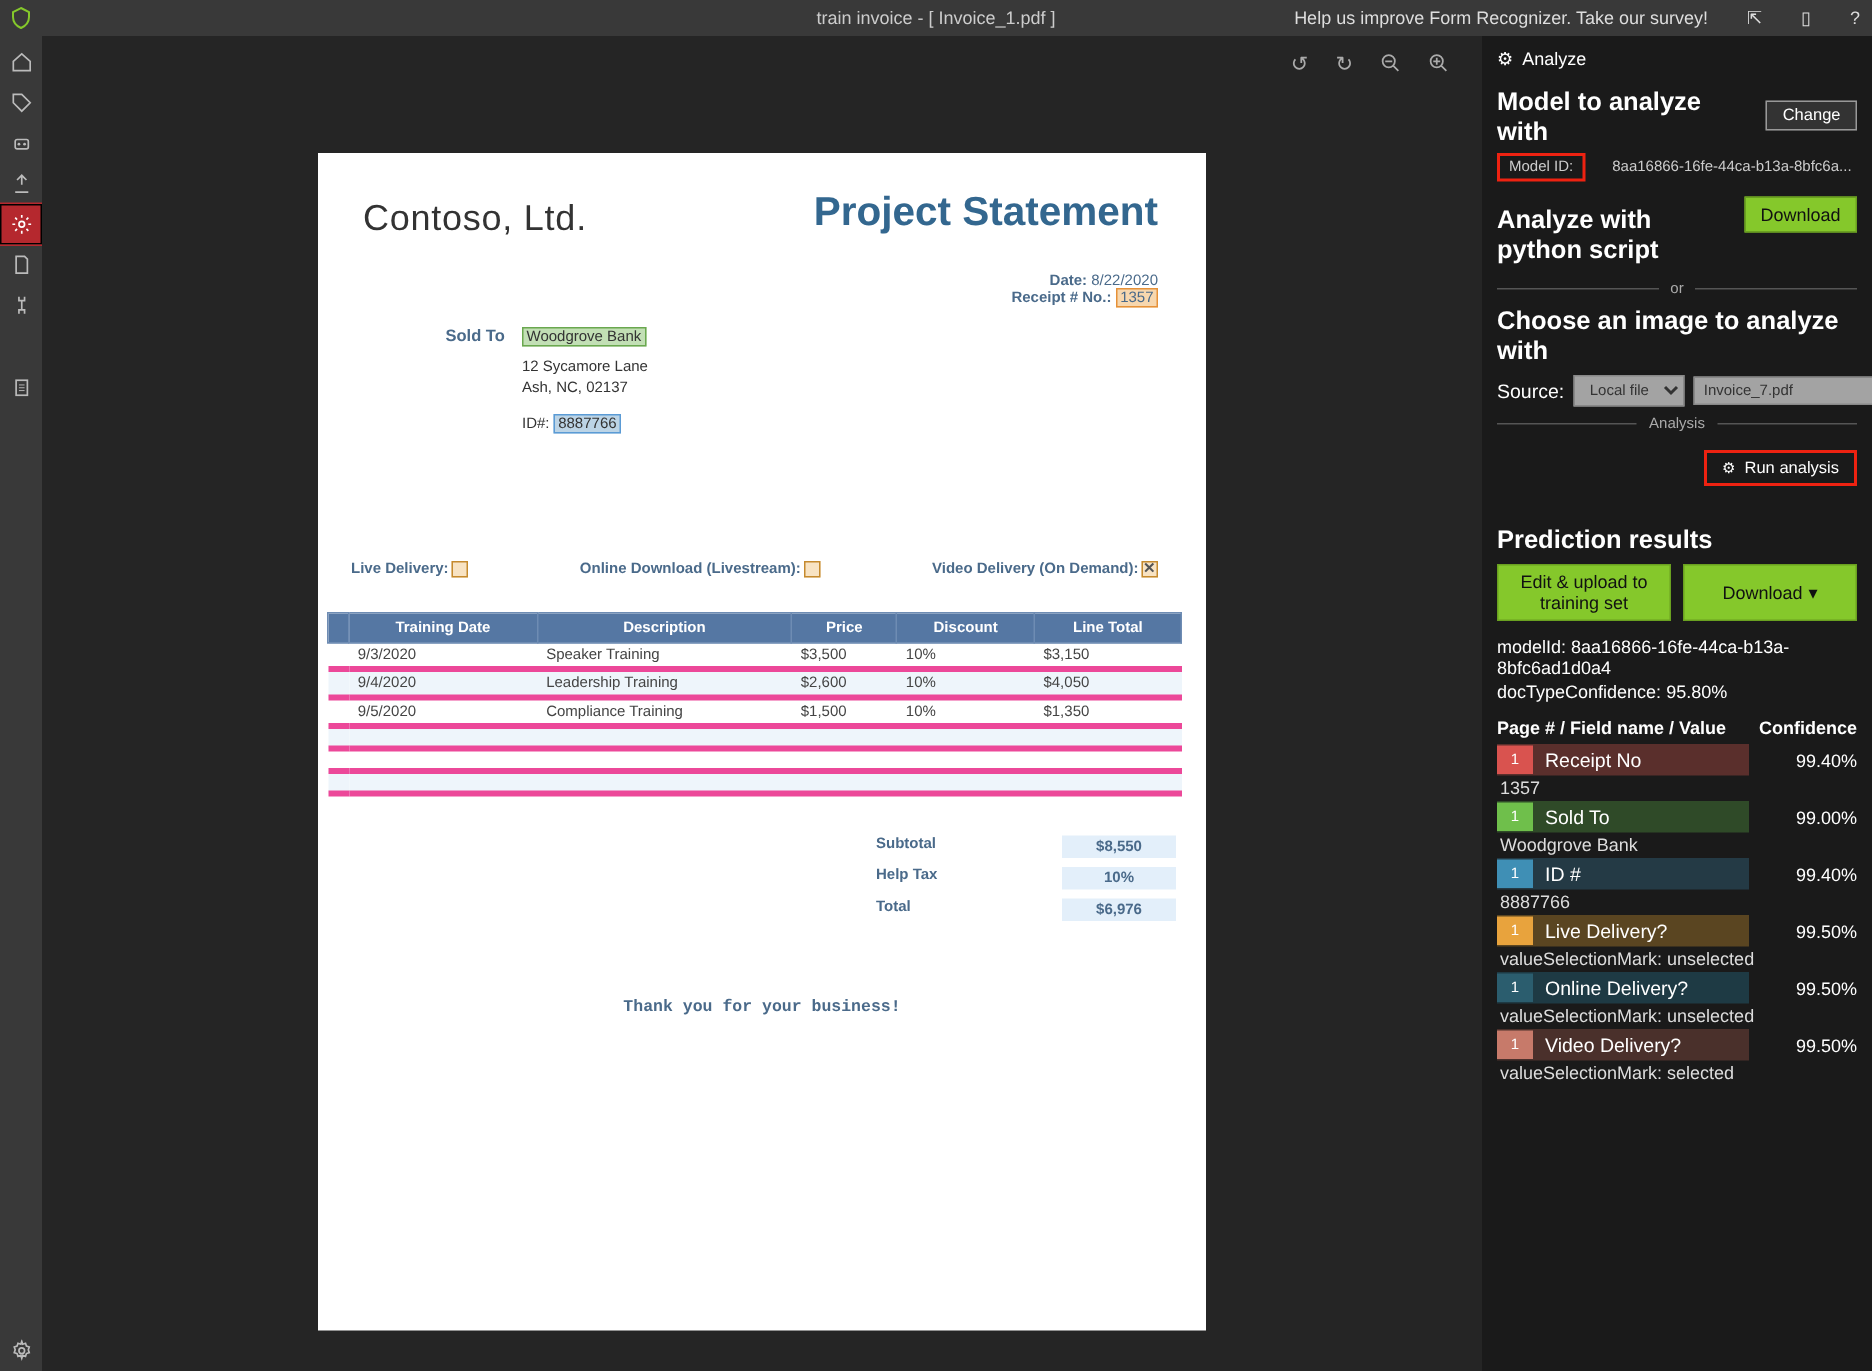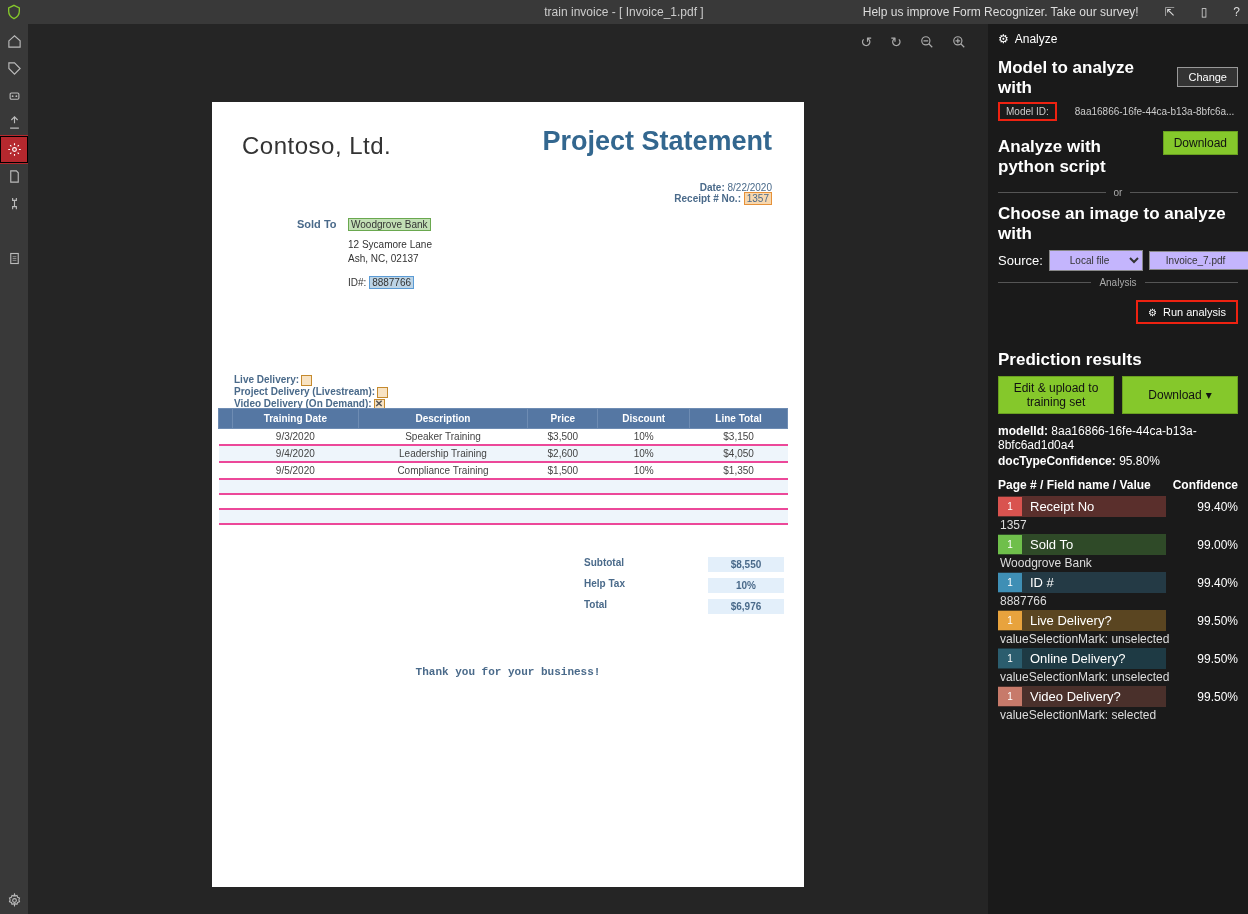--- a/index.html
+++ b/index.html
@@ -24,56 +24,56 @@
 .doc { width: 592px; height: 785px; background:#fff; color:#333; padding: 36px 32px 20px 20px; font-size:11px; position:relative; }
 .doc .company { font-family: Impact, 'Arial Black', sans-serif; font-size: 24px; color:#333; position:absolute; left:30px; top:30px; letter-spacing:0.5px;}
 .doc .stmt { position:absolute; right:32px; top:24px; color:#33678f; font-size:27px; font-weight:600; }
 .doc .meta { position:absolute; right:32px; top:80px; text-align:right; color:#4a6a8a; font-size:10px; }
 .doc .meta b{font-weight:700;}
 .doc .hl-green { background:#c2dfb5; border:1px solid #6aa84f; padding:0 2px; }
 .doc .hl-orange { background:#f7d7ae; border:1px solid #e69138; padding:0 2px; }
 .doc .hl-blue { background:#bcd4e6; border:1px solid #5b9bd5; padding:0 2px; }
 .doc .soldto { position:absolute; left:85px; top:116px; color:#4a6a8a; font-weight:700; font-size:11px;}
 .doc .soldto-body{ position:absolute; left:136px; top:116px; color:#333; font-size:10px; line-height:1.4;}
-.doc .checks{ position:absolute; left:22px; top:272px; right:32px; display:flex; justify-content:space-between; color:#4a6a8a; font-weight:600; font-size:10px;flex-direction:column;}
+.doc .checks{ position:absolute; left:22px; top:272px; right:32px; display:flex; justify-content:space-between; color:#4a6a8a; font-weight:600; font-size:10px;}
 .doc .checks .box{ display:inline-block; width:11px; height:11px; border:1.5px solid #c58a2e; background:#f8e3c3; vertical-align:middle; margin-left:2px; position:relative;}
 .doc .checks .box.x::before{content:'✕'; position:absolute; left:0; top:-2px; color:#555; font-size:10px;}
 .doc table.items { position:absolute; left:6px; top:306px; right:16px; width:570px; border-collapse:collapse; font-size:10px;}
 .doc table.items th{ background:#5577a3; color:#fff; font-weight:700; padding:4px 6px; border:1px solid #6e8cb3;}
 .doc table.items th:first-child{width:14px; background:#5577a3;}
-.doc table.items td{ padding:2px 6px; text-align:center; border-bottom:2px solid #ec4899; color:#444;}
+.doc table.items td{ padding:2px 6px; border-bottom:4px solid #ec4899; color:#444;}
 .doc table.items tr:nth-child(even) td{background:#eef5fb;}
 .doc table.items tr.blank td{height:15px;}
 .doc .totals{position:absolute; right:20px; top:452px; width:200px; font-size:10px; color:#4a6a8a;}
 .doc .totals .row{display:flex; justify-content:space-between; padding:3px 0;}
 .doc .totals .row .val{background:#e3effa; width:76px; text-align:center; padding:2px 0; color:#4a6a8a; font-weight:600;}
 .doc .thanks{position:absolute; left:0; right:0; top:564px; text-align:center; color:#4a6a8a; font-weight:700; font-size:11px;font-family:Liberation Mono, monospace;}
 
 .rightpane { width: 260px; background: #1a1a1a; padding: 8px 10px; overflow-y:auto; font-size:12px;}
 .rightpane h3{ color:#fff; font-size:17px; font-weight:600; margin:6px 0 4px;}
 .rightpane .sec-hdr{ display:flex; align-items:center; gap:6px; color:#fff; font-size:12px; margin-bottom:6px;}
 .rightpane .modelrow{display:flex; align-items:center; gap:18px; margin-bottom:10px;}
 .rightpane .modelrow .lbl{ border:2px solid #e21; padding:2px 6px; font-size:10px; color:#ccc;}
 .rightpane .modelrow .val{flex:1; font-size:10px; color:#ccc; overflow:hidden; text-overflow:ellipsis; white-space:nowrap;}
 .rightpane .btn{ background:#333; border:1px solid #999; color:#fff; padding:3px 10px; font-size:11px; cursor:pointer;}
 .rightpane .btn-green{background:#85c82b; border:1px solid #6aa020; color:#111; padding:4px 10px; font-size:12px; cursor:pointer;}
 .rightpane .divider{display:flex; align-items:center; margin:6px 0; font-size:10px; color:#aaa;}
 .rightpane .divider::before,.rightpane .divider::after{content:''; flex:1; height:1px; background:#555;}
 .rightpane .divider span{padding:0 8px;}
 .rightpane .srcrow{display:flex; align-items:center; gap:6px; margin:6px 0;justify-content:space-between;}
 .rightpane .srcrow label{color:#fff; font-size:13px;}
-.rightpane .srcrow select, .rightpane .srcrow input{background:#c4b5fd; color:#333; border:1px solid #888; font-size:10px; padding:3px 16px;}
+.rightpane .srcrow select, .rightpane .srcrow input{background:#a3a3a3; color:#333; border:1px solid #888; font-size:10px; padding:3px 6px;}
 .rightpane .srcrow input{flex:1;}
 .rightpane .run-btn{border:2px solid #e21; background:#1a1a1a; color:#fff; padding:4px 10px; font-size:11px; display:flex; align-items:center; gap:6px; float:right; cursor:pointer; margin:6px 0 12px;}
 .rightpane .run-btn::before{content:'⚙'; font-size:10px;}
 .rightpane .clear{clear:both;}
 .rightpane .twocol{display:flex; gap:8px; margin:6px 0 10px;}
 .rightpane .twocol button{flex:1;}
 .rightpane .kv{color:#fff; font-size:12px; margin:2px 0;}
-.rightpane .kv b{font-weight:700;}
+.rightpane .kv b{font-weight:400;}
 .rightpane .results-hdr{display:flex; justify-content:space-between; color:#fff; font-weight:700; font-size:12px; margin:10px 0 4px;}
 .rightpane .res{margin-bottom:2px;}
 .rightpane .res .bar{display:flex; align-items:center; height:21px;}
 .rightpane .res .badge{width:24px; height:19px; display:flex; align-items:center; justify-content:center; font-size:10px; color:#fff; margin-right:8px;}
 .rightpane .res .name{flex:1; color:#fff; font-size:13px;}
 .rightpane .res .conf{color:#fff; font-size:12px;}
 .rightpane .res .sub{color:#ddd; font-size:12px; padding-left:2px; margin-top:1px;}
 .rightpane .analyzerow{display:flex; justify-content:space-between; align-items:flex-start;gap:26px;}
 svg{display:block;}
 </style>
@@ -180,21 +180,21 @@
         <div class="soldto-body">
           <div><span class="hl-green">Woodgrove Bank</span></div>
           <div style="height:6px"></div>
           <div>12 Sycamore Lane</div>
           <div>Ash, NC, 02137</div>
           <div style="height:10px"></div>
           <div><span>ID#:</span> <span class="hl-blue">8887766</span></div>
         </div>
         <div class="checks">
           <span><span>Live Delivery:</span><span class="box"></span></span>
-          <span><span>Project Delivery (Livestream):</span><span class="box"></span></span>
+          <span><span>Online Download (Livestream):</span><span class="box"></span></span>
           <span><span>Video Delivery (On Demand):</span><span class="box x"></span></span>
         </div>
         <table class="items">
           <tbody>
               <tr id="hdr-row">
                 <th></th>
                 <th>Training Date</th>
                 <th>Description</th>
                 <th>Price</th>
                 <th>Discount</th>

